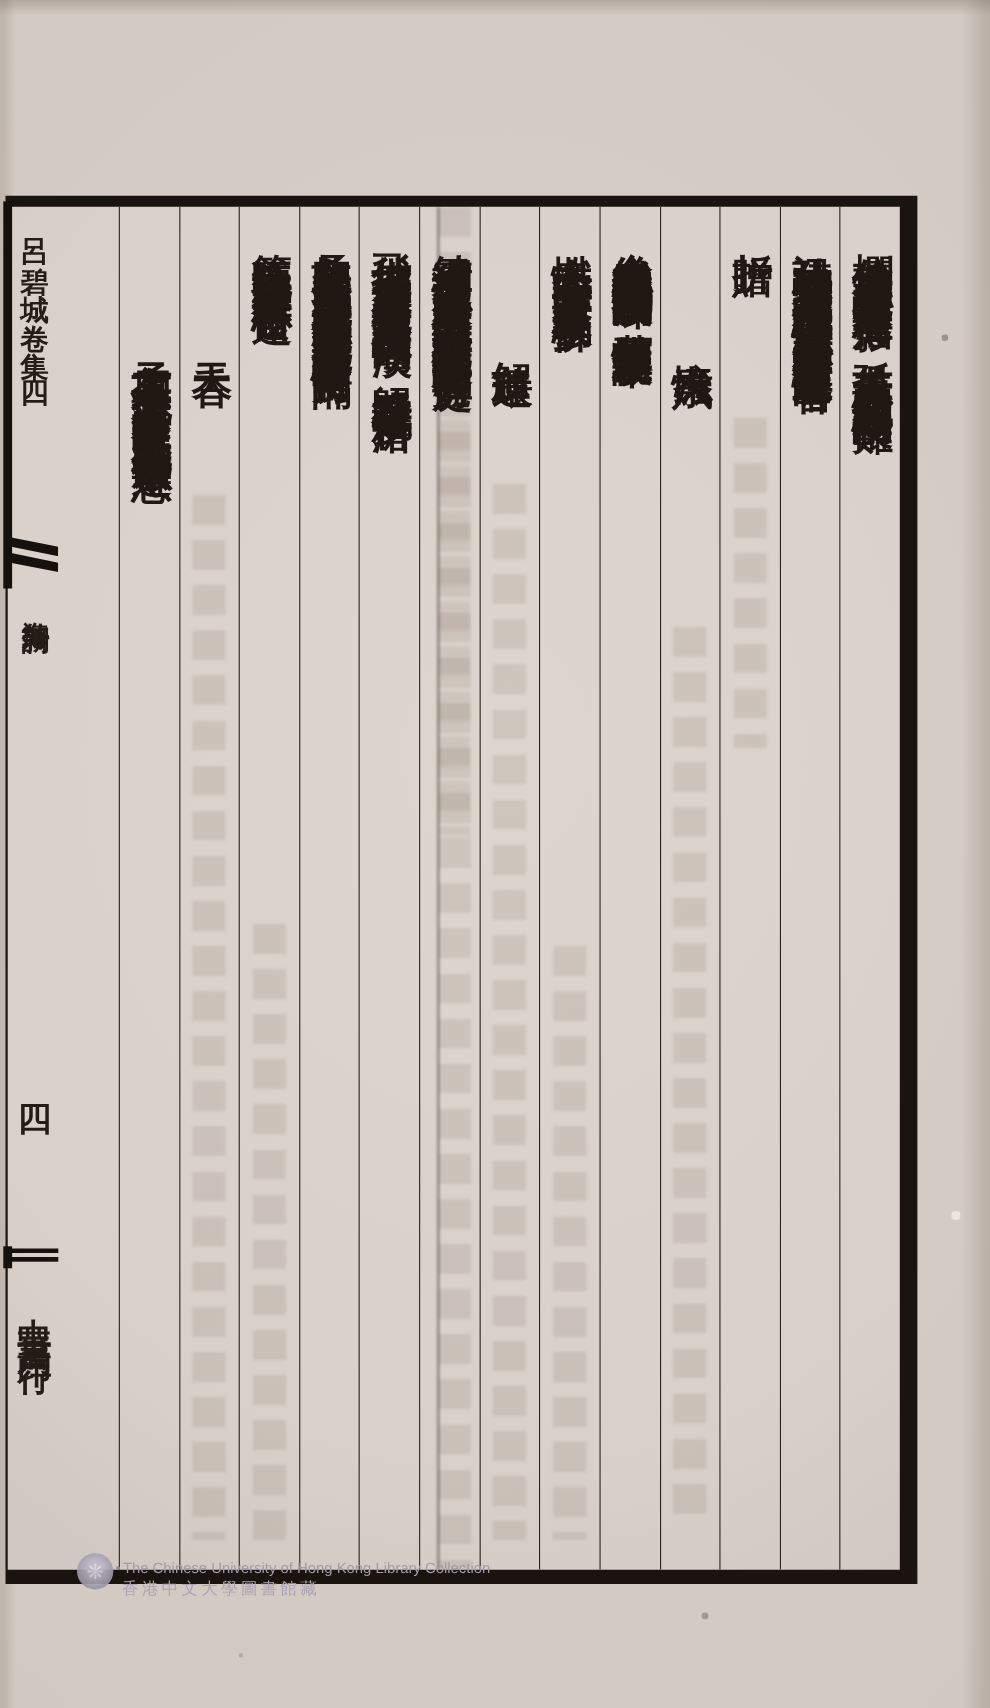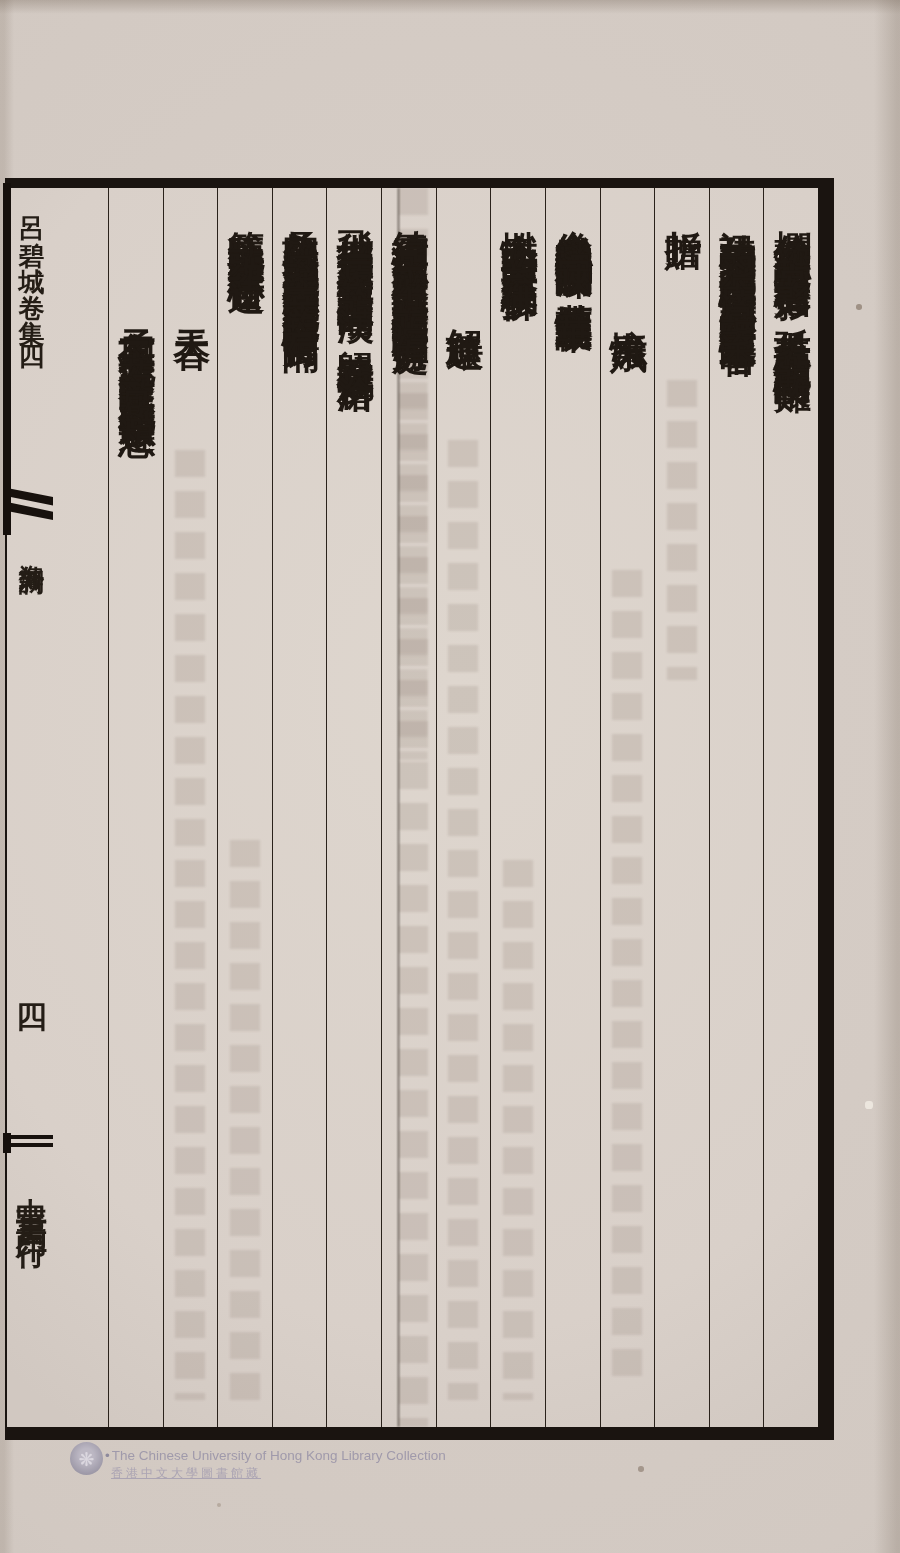--- a/index.html
+++ b/index.html
@@ -67,35 +67,35 @@
     box-shadow:
       858px 306px 0 2px rgba(95,75,58,.45),
       640px 1468px 0 2px rgba(95,75,58,.4),
       868px 1104px 0 3px rgba(238,233,225,.9),
       322px 1212px 0 1px rgba(110,90,70,.35),
       218px 1504px 0 1px rgba(120,100,80,.3),
       760px 440px 0 2px rgba(232,226,217,.8),
       556px 872px 0 2px rgba(238,233,225,.85),
       96px 1106px 0 2px rgba(240,235,227,.9);}
   
-  .watermark{position:absolute;left:70px;top:1442px;display:flex;align-items:flex-start;}
+  .watermark{position:absolute;left:70px;top:1412px;display:flex;align-items:flex-start;}
   .wm-logo{
     position:relative;width:33px;height:33px;border-radius:50%;flex:0 0 33px;
     background:radial-gradient(circle at 50% 42%, #bab6c4 0 28%, #9894a5 72%, #8c899a 100%);
     opacity:.9;
   }
   .wm-logo::after{content:"❋";position:absolute;left:0;top:0;width:100%;height:100%;
     display:flex;align-items:center;justify-content:center;
     color:#dcd9e3;font-size:19px;font-family:"DejaVu Sans",sans-serif;}
   .wm-texts{margin-left:2px;padding-top:6px;}
   .wm-en{font-family:"Liberation Sans","DejaVu Sans",sans-serif;
     font-size:13.5px;color:#a09aab;line-height:15px;}
   .wm-en::before{content:"•";margin-right:2px;color:#8e8a9c;}
   .wm-zh{font-family:"Liberation Sans","DejaVu Sans",sans-serif;
-    font-size:12px;letter-spacing:3px;color:#aba4b3;margin-top:2px;margin-left:6px;text-decoration:underline;}
+    font-size:15px;letter-spacing:3px;color:#aba4b3;margin-top:2px;margin-left:6px;}
 </style>
 </head>
 <body>
 
 <div class="paper"></div>
 <div class="specks"></div>
 
 <div class="frame">
   <div class="banxin">
     <div class="vtxt bx-title">呂碧城卷集四</div>

